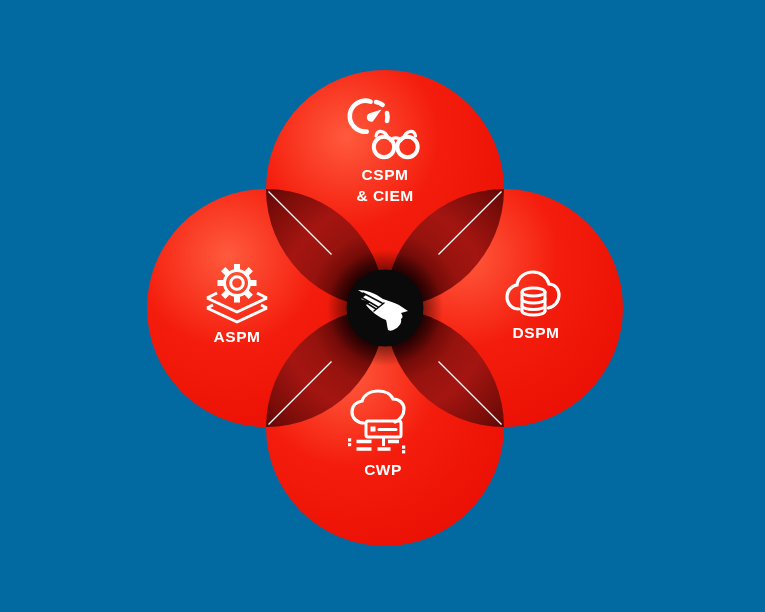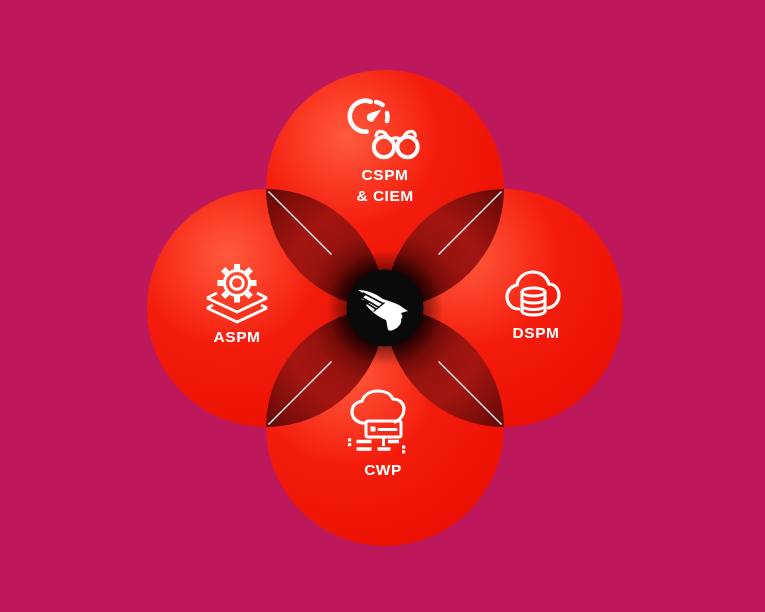--- a/index.html
+++ b/index.html
@@ -1,16 +1,16 @@
 <!DOCTYPE html>
 <html><head>
 <meta charset="utf-8">
 <style>
   html,body{margin:0;padding:0;background:#ffffff;}
-  #stage{position:relative;width:765px;height:612px;background:#be185d;overflow:hidden;
+  #stage{position:relative;width:765px;height:612px;background:#0369a1;overflow:hidden;
          font-family:"Liberation Sans", sans-serif;}
   #stage svg{position:absolute;left:0;top:0;}
   text.node-label{font-family:"Liberation Sans", sans-serif;font-weight:bold;fill:#ffffff;
                   font-size:15.5px;letter-spacing:0.5px;text-anchor:middle;}
 </style>
 </head>
 <body>
 
 <div id="stage">
 <svg width="765" height="612" viewBox="0 0 765 612">

